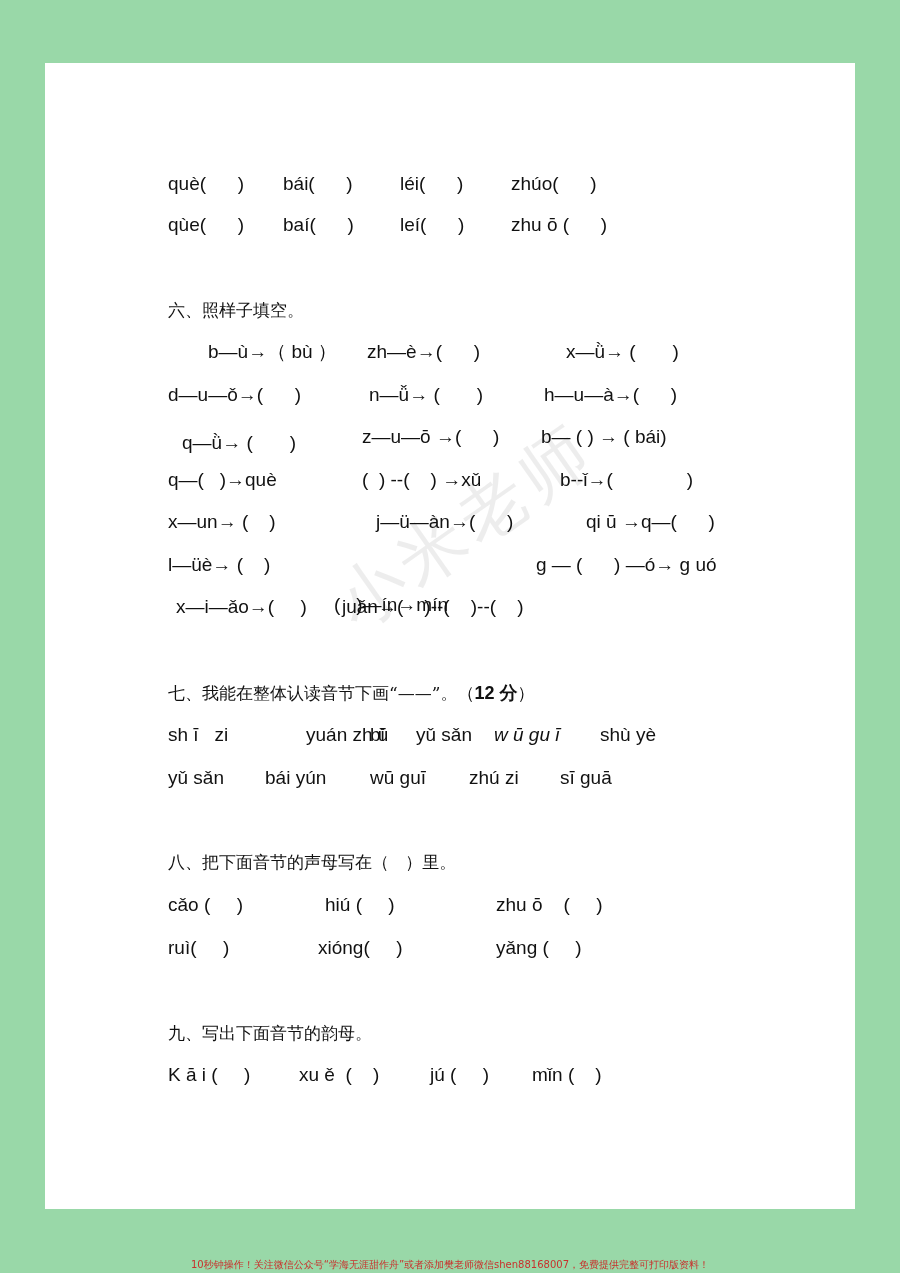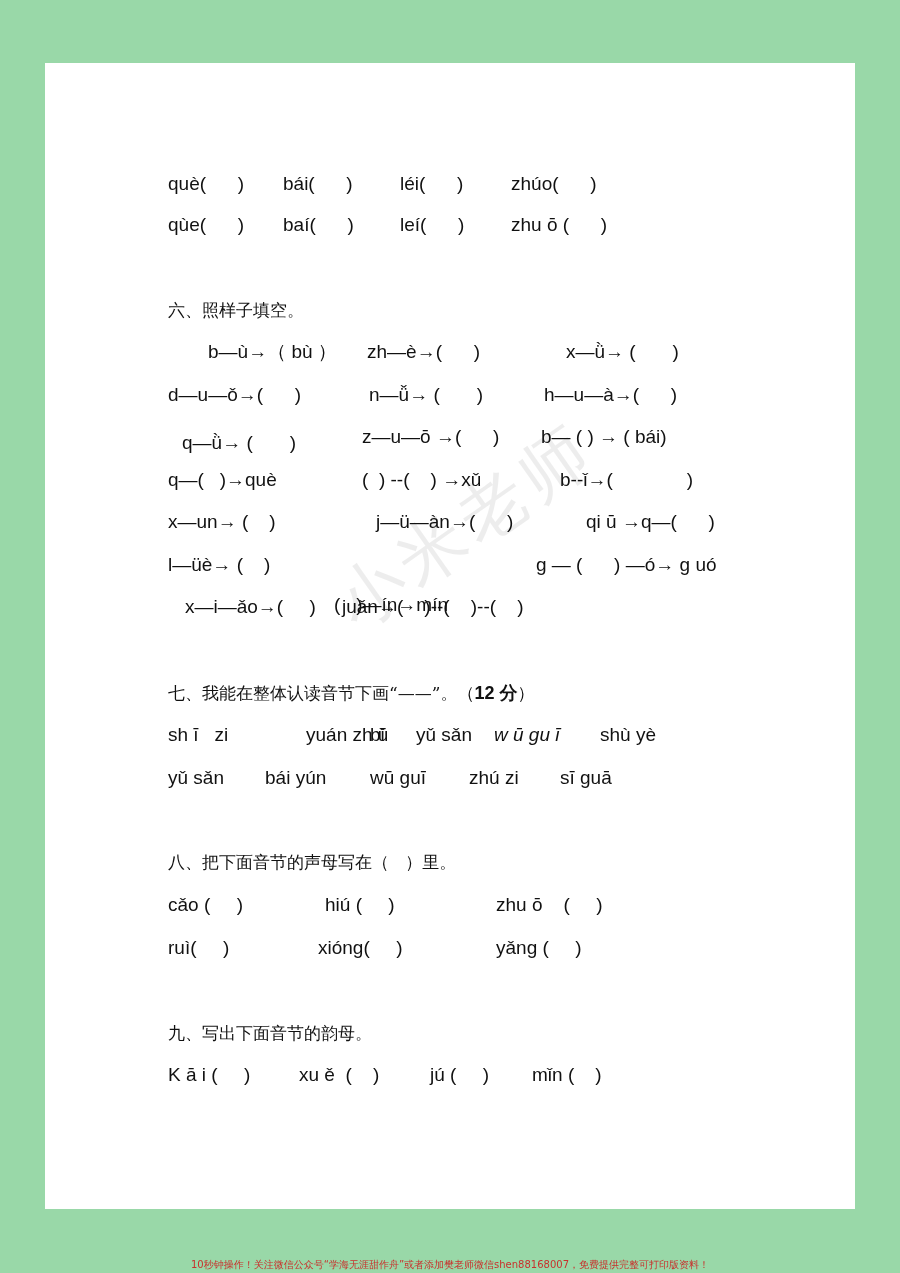--- a/index.html
+++ b/index.html
@@ -95,21 +95,21 @@
 <div class="item" style="left:560px;top:469px;">b--ǐ→(              )</div>
 
 <div class="item" style="left:168px;top:511px;">x—un→ (    )</div>
 <div class="item" style="left:376px;top:511px;">j—ü—àn→(      )</div>
 <div class="item" style="left:586px;top:511px;">qi ū →q—(      )</div>
 
 <div class="item" style="left:168px;top:554px;">l—üè→ (    )</div>
 <div class="item" style="left:334px;top:554px;margin-top:40px;">(   )—ín→mín</div>
 <div class="item" style="left:536px;top:554px;">g — (      ) —ó→ g uó</div>
 
-<div class="item" style="left:185px;top:596px;text-align:right;">x—i—ǎo→(     )</div>
+<div class="item" style="left:176px;top:596px;text-align:right;">x—i—ǎo→(     )</div>
 <div class="item" style="left:342px;top:596px;">juǎn→(    )--(    )--(    )</div>
 
 <div class="heading" style="left:168px;top:682px;"><span>七、我能在整体认读音节下画“——”。（</span><span class="score">12 分</span><span>）</span></div>
 
 <div class="item" style="left:168px;top:724px;">sh ī   zi</div>
 <div class="item" style="left:270px;top:724px;margin-left:36px;">yuán zh ū</div>
 <div class="item" style="left:370px;top:724px;">bǐ</div>
 <div class="item" style="left:416px;top:724px;">yǔ sǎn</div>
 <div class="item" style="left:494px;top:724px;font-style:italic;">w ū gu ī</div>
 <div class="item" style="left:600px;top:724px;">shù yè</div>

